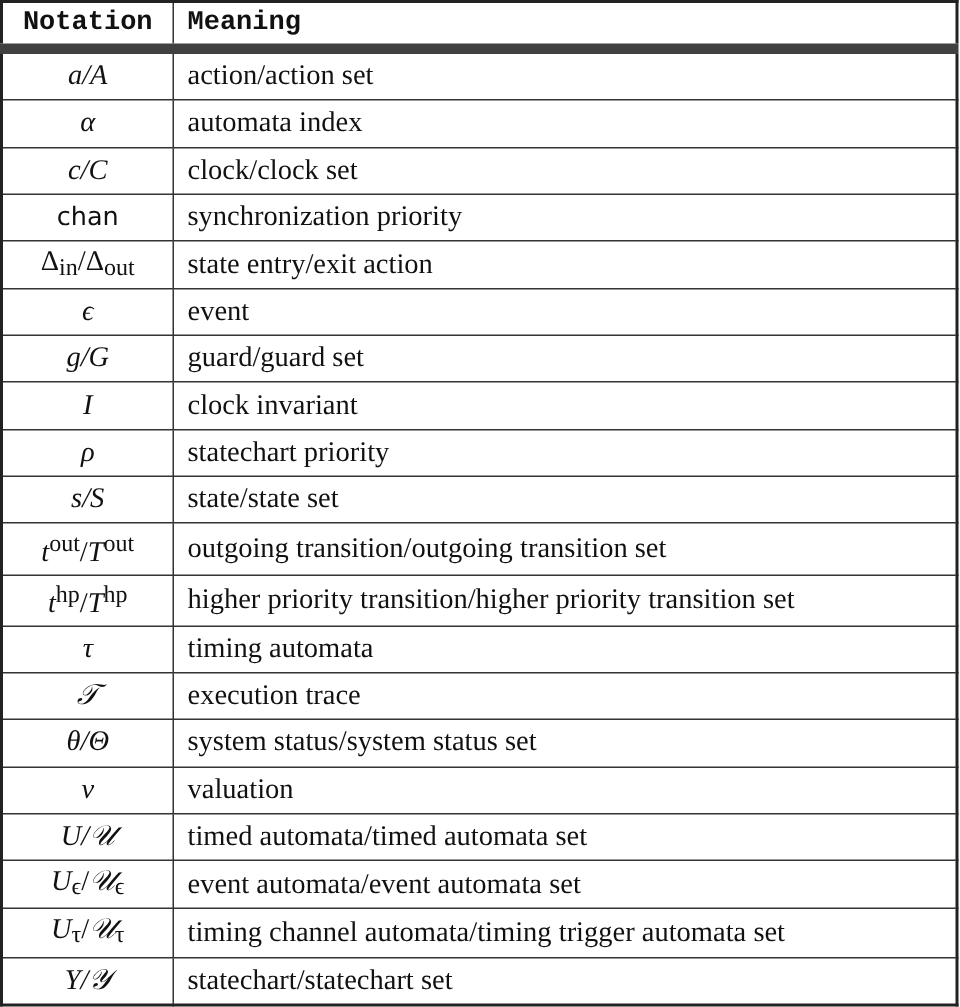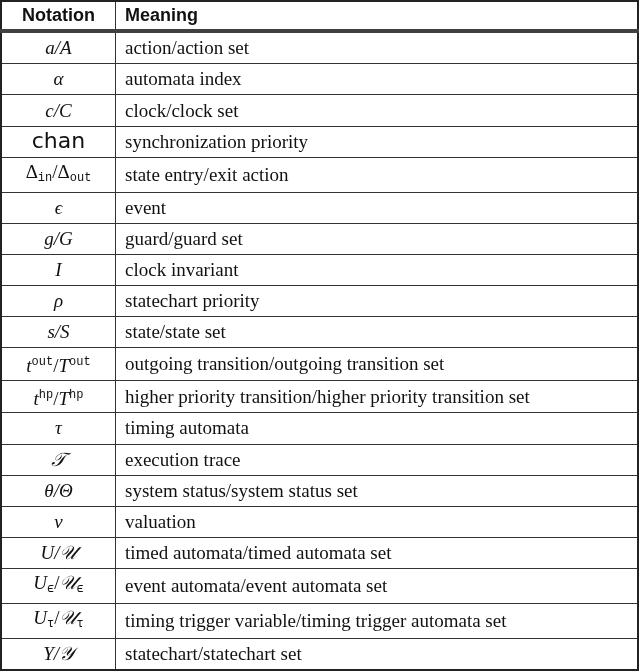--- a/index.html
+++ b/index.html
@@ -16,31 +16,31 @@
   table.notation td, table.notation th {
     border: 1px solid #333;
     padding: 0 0 0 9px;
     height: 26.9px;
     line-height: 24px;
     white-space: nowrap;
   }
   table.notation th {
     font-weight: bold;
     text-align: left;
-    font-family: Liberation Sans, sans-serif;
+    font-family: Liberation Mono, monospace;
     font-size: 18px;
-    border-bottom: 4px solid #404040;
+    border-bottom: 7px solid #404040;
   }
   table.notation th.col-notation, table.notation td.col-notation {
     width: 105px; text-align: center; padding: 0 4px;
   }
   td.col-notation { font-style: italic; }
   td.col-notation .up { font-style: normal; }
-  td.col-notation .mono { font-family: "DejaVu Sans", sans-serif; font-style: normal; font-size: 22px; }
-  sub, sup { font-size: 12px; font-style: normal; font-family: Liberation Mono, monospace; }
+  td.col-notation .mono { font-family: "DejaVu Sans", sans-serif; font-style: normal; font-size: 17px; }
+  sub, sup { font-size: 16px; font-style: normal; font-family: Liberation Serif, serif; }
   sub { vertical-align: -3px; }
   sup { vertical-align: 7px; }
 </style>
 </head>
 <body>
 
 <table class="notation">
   <thead>
     <tr>
       <th class="col-notation">Notation</th>
@@ -115,20 +115,20 @@
     <tr>
         <td class="col-notation">U/𝒰</td>
         <td>timed automata/timed automata set</td>
       </tr>
     <tr>
         <td class="col-notation"><span>U</span><sub>ϵ</sub><span class="up">/</span><span>𝒰</span><sub>ϵ</sub></td>
         <td>event automata/event automata set</td>
       </tr>
     <tr>
         <td class="col-notation"><span>U</span><sub>τ</sub><span class="up">/</span><span>𝒰</span><sub>τ</sub></td>
-        <td>timing trigger variable/timing trigger automata set</td>
+        <td>timing channel automata/timing trigger automata set</td>
       </tr>
     <tr>
         <td class="col-notation">Y/𝒴</td>
         <td>statechart/statechart set</td>
       </tr>
   </tbody>
 </table>
 
 </body></html>

